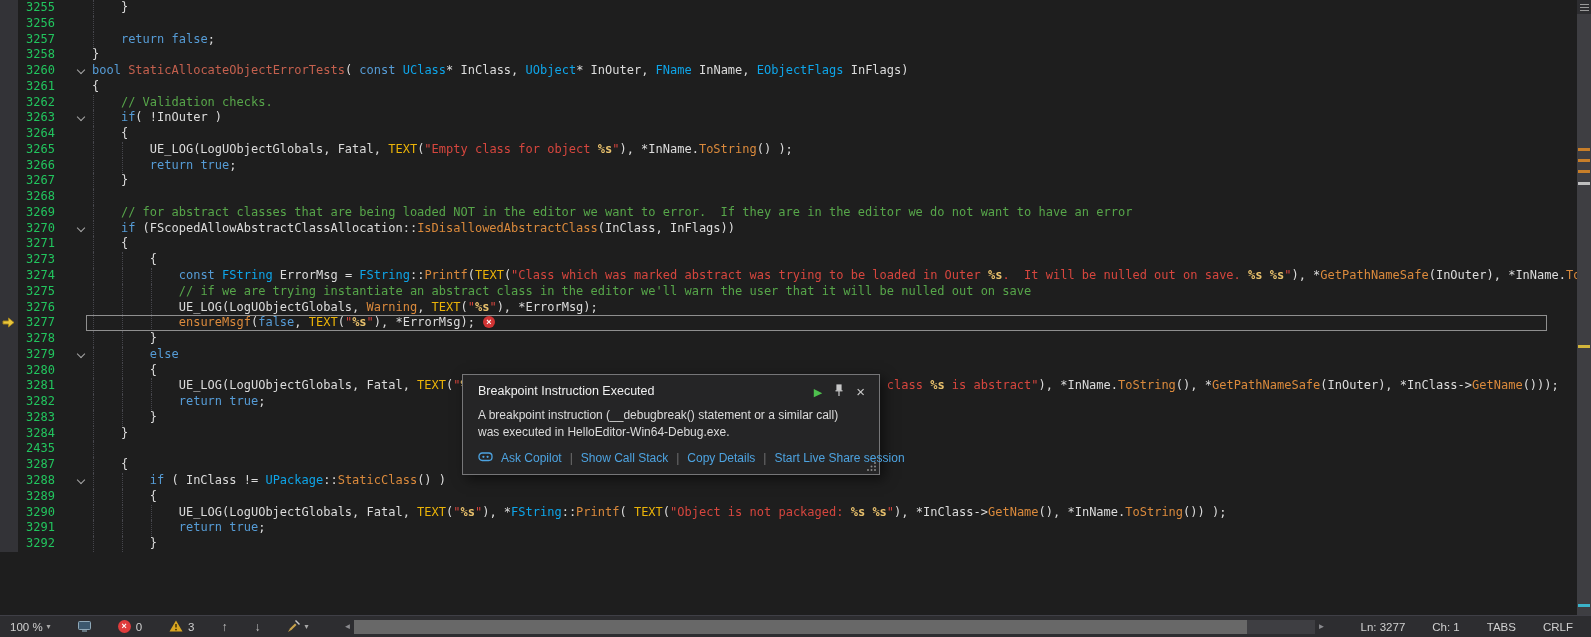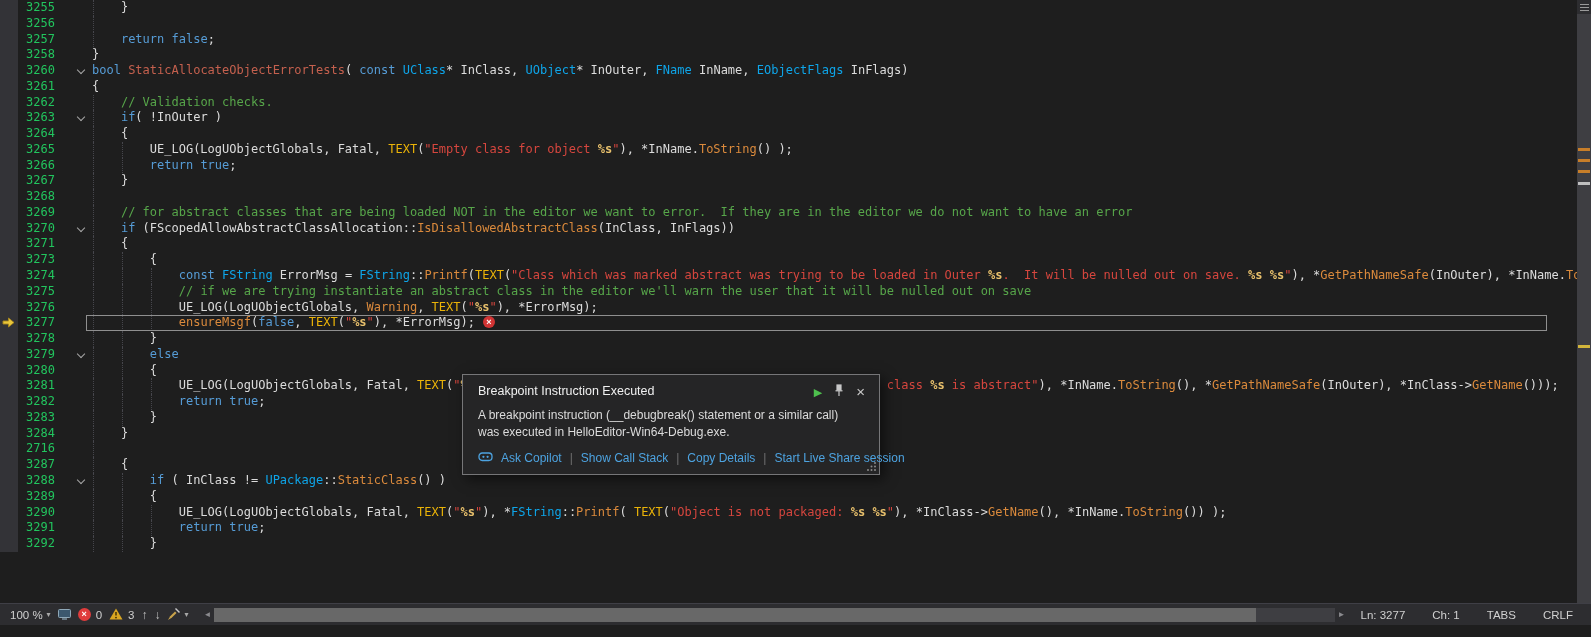--- a/index.html
+++ b/index.html
@@ -46,22 +46,22 @@
   .p-icons{display:flex;align-items:center;gap:11px}
   .p-play{color:#4EC04E;font-size:11px;cursor:pointer}
   .p-close{color:#C8C8C8;font-size:15px;line-height:12px;cursor:pointer}
   .p-body{margin-top:7px;line-height:1.45;width:382px;color:#DCDCDC}
   .p-links{margin-top:9px;display:flex;align-items:center;gap:8px;white-space:nowrap}
   .p-links a{color:#4DA3E0;text-decoration:none;cursor:pointer}
   .p-links .sep{color:#6F6F6F}
   .p-grip{position:absolute;right:2px;bottom:2px}
 
   
-  #status{position:absolute;left:0;right:0;bottom:12px;height:22px;background:#2D2D30;
-          border-top:1px solid #3F3F46;display:flex;align-items:center;gap:7px;
+  #status{position:absolute;left:0;right:0;bottom:0;height:22px;background:#2D2D30;
+          border-top:1px solid #3F3F46;display:flex;align-items:center;gap:27px;
           font-size:11.5px;color:#D0D0D0;padding:0 10px}
   .zoom{display:flex;align-items:center;gap:4px;cursor:pointer}
   .caret{color:#A8A8A8;font-size:8px}
   .health{display:flex;align-items:center;gap:5px;cursor:pointer}
   .errico{display:inline-block;width:13px;height:13px;border-radius:7px;background:#E03C3C;color:#FFF;
           font-size:9px;line-height:13px;text-align:center;font-weight:bold}
   .errico::after{content:"\00D7"}
   .navarrow{color:#C0C0C0;font-size:12px;cursor:pointer}
   .cleanup{display:flex;align-items:center;gap:3px;cursor:pointer}
   .hscroll{flex:1;display:flex;align-items:center;margin:0 8px;height:14px}
@@ -280,21 +280,21 @@
       </div>
       <div class="row">
         <div class="mgn"></div>
         <div class="num">3284</div>
         <div class="gap"></div>
         <div class="fold"></div>
         <div class="code"><i class="guide" style="left: 3px;"></i><span class="txt"><span class="tk-d">    }</span></span></div>
       </div>
       <div class="row">
         <div class="mgn"></div>
-        <div class="num">2716</div>
+        <div class="num">2435</div>
         <div class="gap"></div>
         <div class="fold"></div>
         <div class="code"><i class="guide" style="left: 3px;"></i><span class="txt"></span></div>
       </div>
       <div class="row">
         <div class="mgn"></div>
         <div class="num">3287</div>
         <div class="gap"></div>
         <div class="fold"></div>
         <div class="code"><i class="guide" style="left: 3px;"></i><span class="txt"><span class="tk-d">    {</span></span></div>

